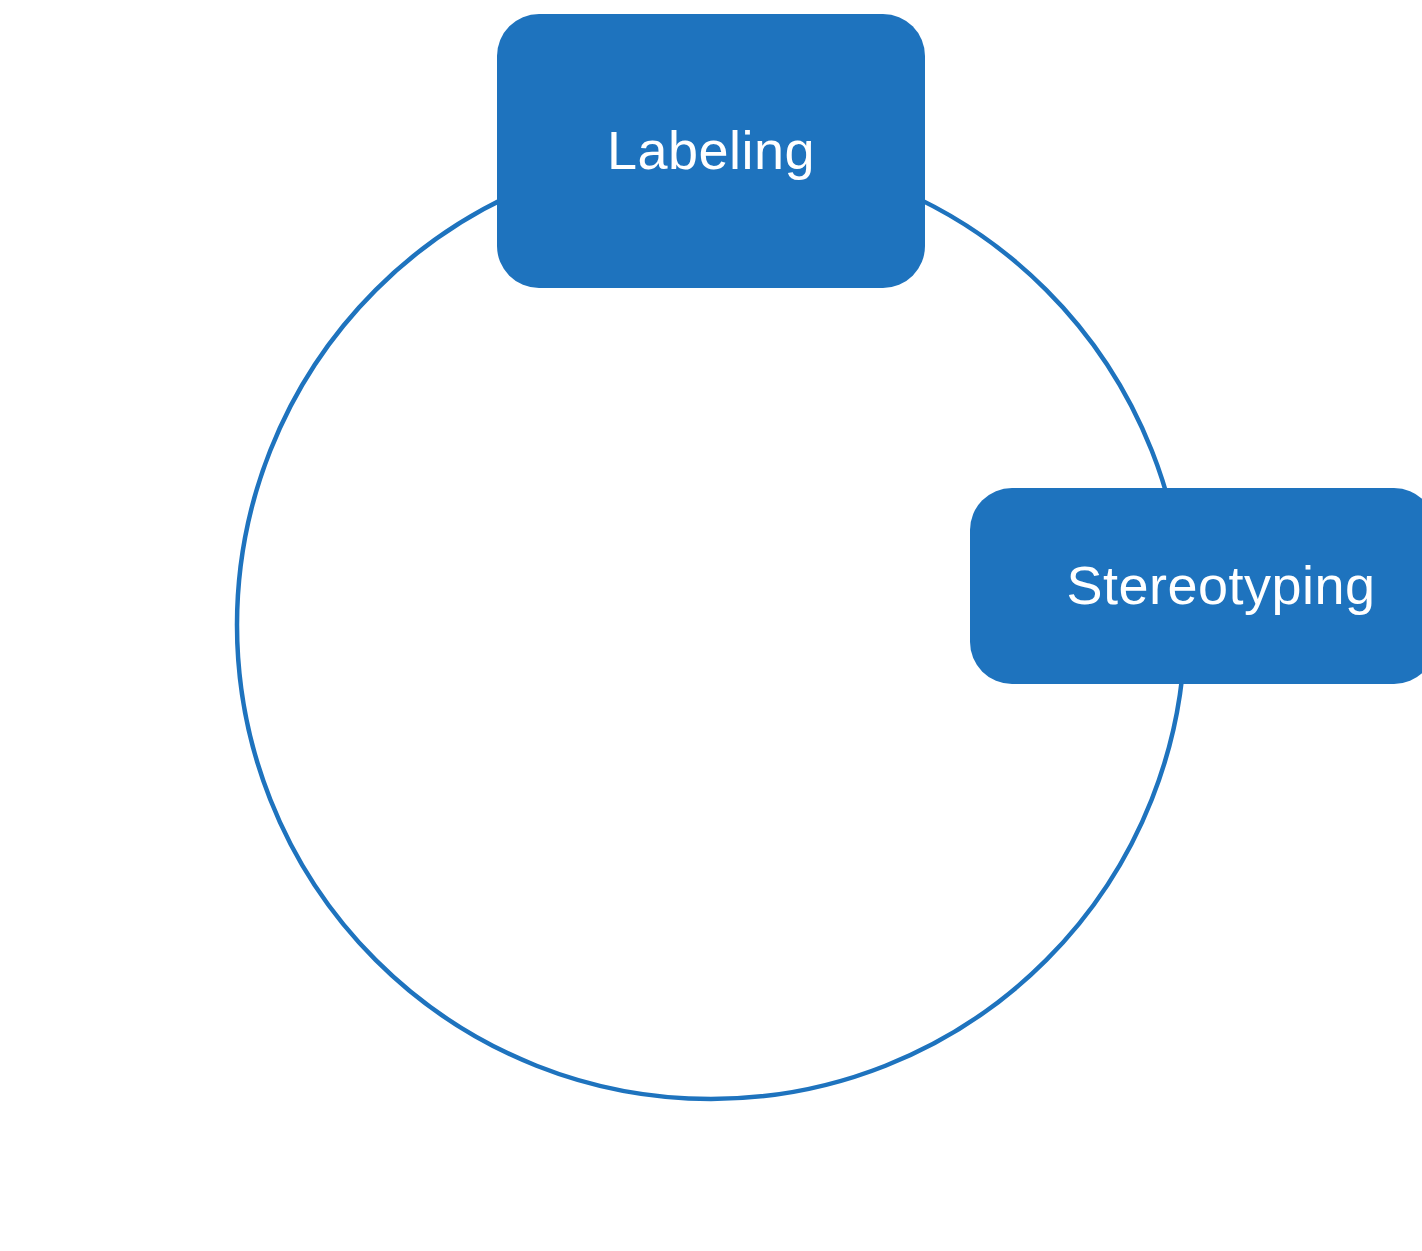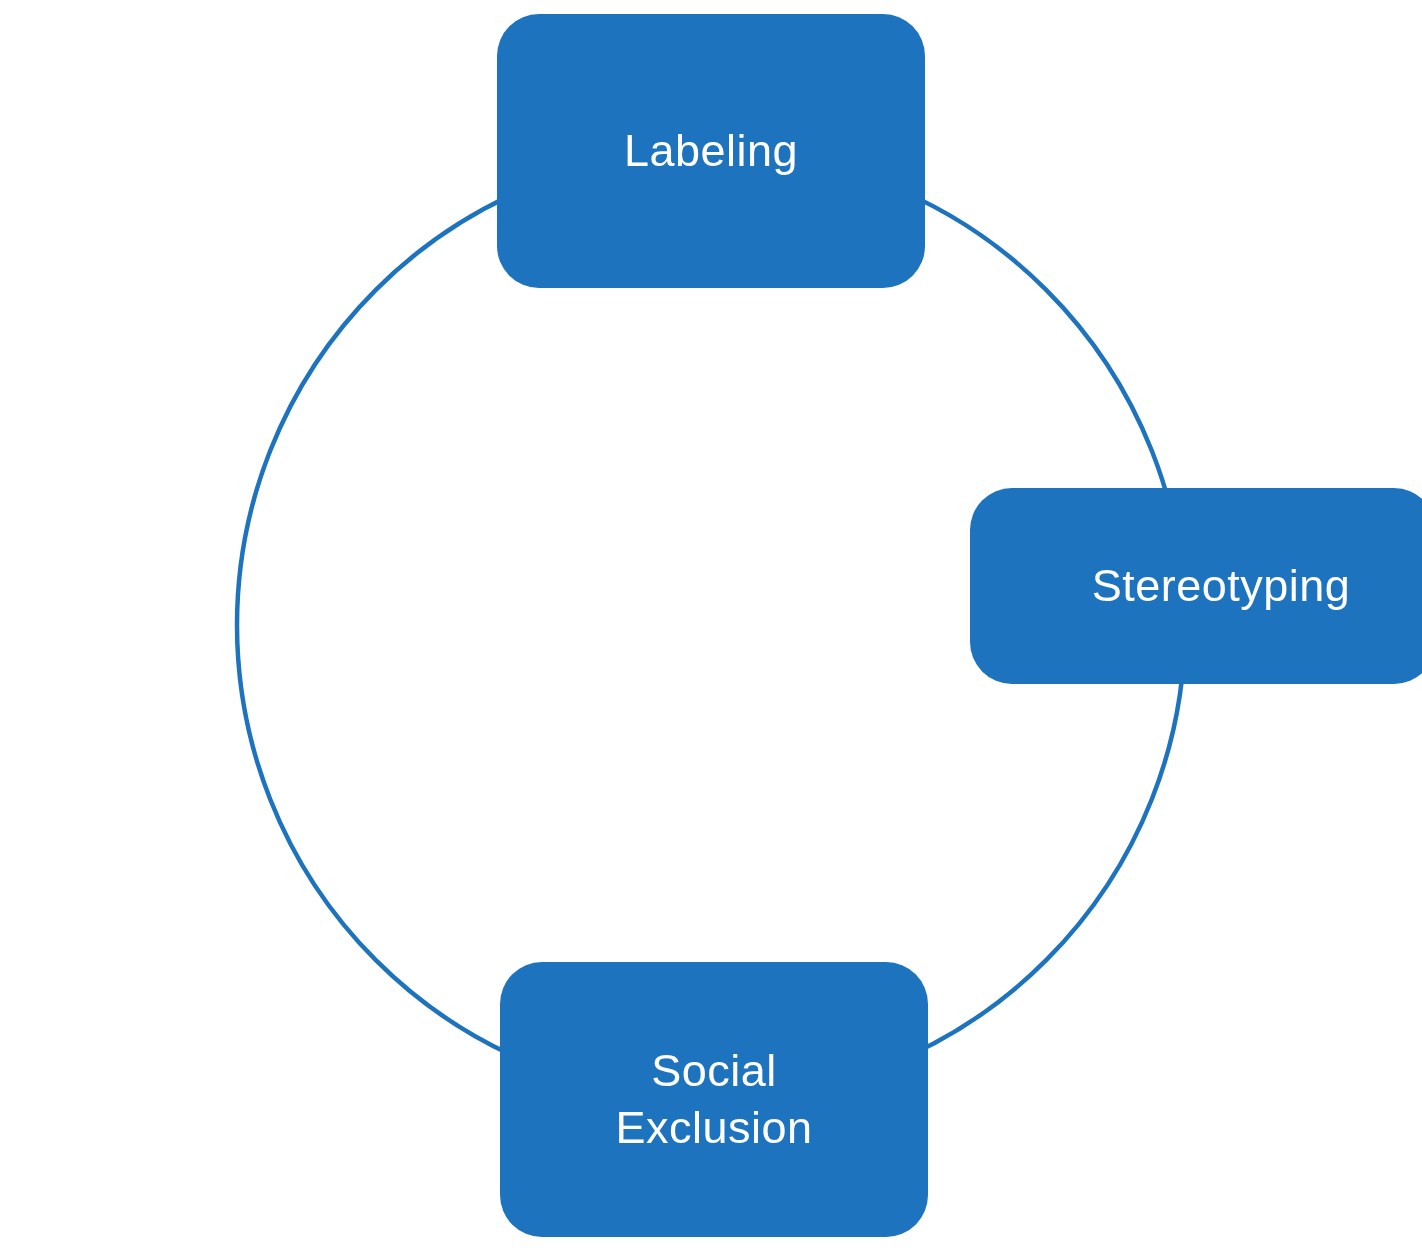--- a/index.html
+++ b/index.html
@@ -29,21 +29,21 @@
   .node {
     position: absolute;
     z-index: 2;
     border-radius: 42px;
     display: flex;
     align-items: center;
     justify-content: center;
     text-align: center;
   }
   .node-label {
-    font-size: 45px;
+    font-size: 54px;
     line-height: 1.25;
     white-space: pre-line;
     letter-spacing: 0.5px;
   }
   .node-top    { left: 497px; top: 14px;  width: 428px; height: 274px; }
   .node-right  { left: 970px; top: 488px; width: 430px; height: 196px; padding-left: 36px; }
   .node-bottom { left: 500px; top: 962px; width: 428px; height: 275px; }
   .node-left   { left: 30px;  top: 488px; width: 427px; height: 275px; }
 </style>
 </head>
@@ -56,19 +56,15 @@
   </svg>
 
   <div class="node node-top" style="background-color: rgb(30, 115, 190); color: rgb(255, 255, 255);">
     <span class="node-label">Labeling</span>
   </div>
 
   <div class="node node-right" style="background-color: rgb(30, 115, 190); color: rgb(255, 255, 255);">
     <span class="node-label">Stereotyping</span>
   </div>
 
-  <div class="node node-bottom" style="background-color: rgb(30, 115, 190); color: rgb(255, 255, 255);">
-    <span class="node-label">Social
-Exclusion</span>
-  </div>
 
 
 </div>
 
 </body></html>

